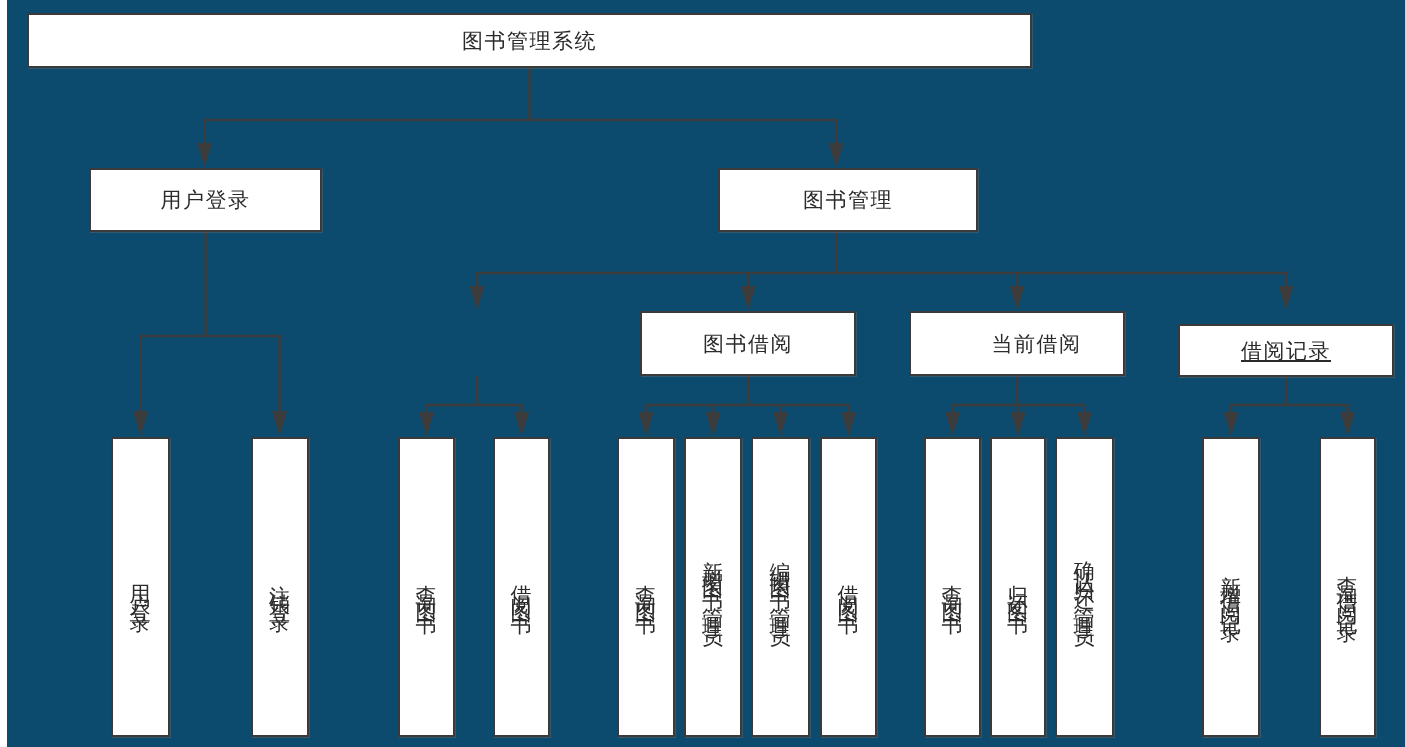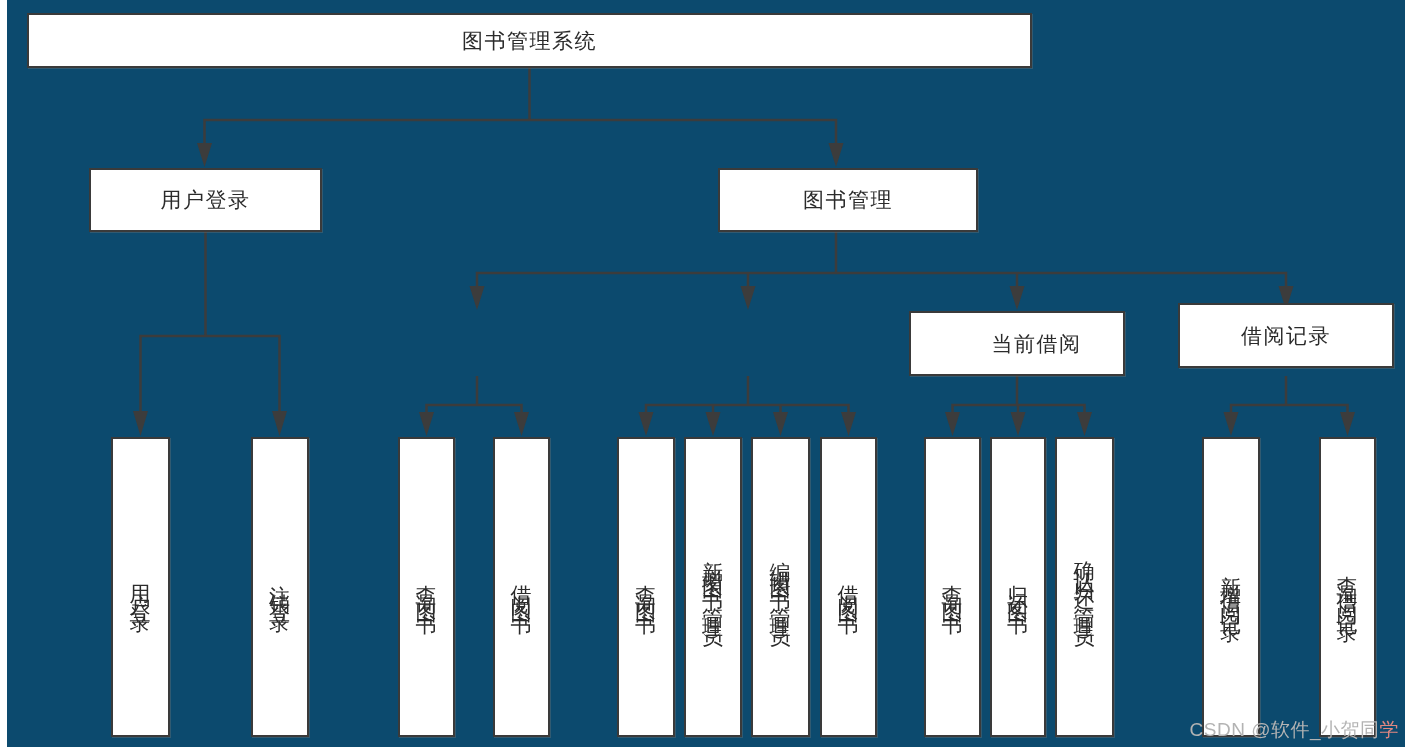--- a/index.html
+++ b/index.html
@@ -113,24 +113,27 @@
     <span class="label">图书管理系统</span>
   </div>
 
   <div class="box" style="left:82px; top:168px; width:233px; height:64px;">
     <span class="label">用户登录</span>
   </div>
   <div class="box" style="left:711px; top:168px; width:260px; height:64px;">
     <span class="label">图书管理</span>
   </div>
 
+  <div class="box" style="left:633px; top:311px; width:216px; height:65px;">
+    <span class="label">图书借阅</span>
+  </div>
   <div class="box" style="left:902px; top:311px; width:216px; height:65px;padding-left:39px;">
     <span class="label">当前借阅</span>
   </div>
-  <div class="box" style="left:1171px; top:303px; width:216px; height:65px;">
+  <div class="box" style="left:1171px; top:324px; width:216px; height:53px;text-decoration:underline;">
     <span class="label">借阅记录</span>
   </div>
 
   <div class="box leaf" style="left:104px; top:437px; width:59px; height:300px;">
     <span class="label">用户登录</span>
   </div>
   <div class="box leaf" style="left:244px; top:437px; width:58px; height:300px;">
     <span class="label">注销登录</span>
   </div>
 
@@ -164,17 +167,14 @@
     <span class="label">确认归还（管理员）</span>
   </div>
 
   <div class="box leaf" style="left:1195px; top:437px; width:58px; height:300px;">
     <span class="label">新增借阅记录</span>
   </div>
   <div class="box leaf" style="left:1312px; top:437px; width:57px; height:300px;">
     <span class="label">查询借阅记录</span>
   </div>
 
-  <div class="watermark">
-    <span>CSDN @软件_小贺同</span><span class="accent">学</span>
-  </div>
 
 </div>
 
 </body></html>

